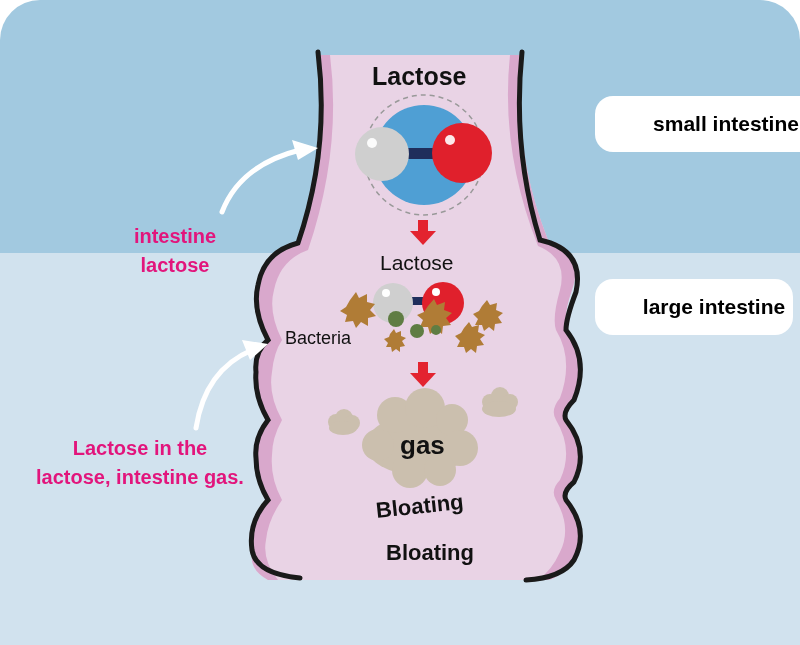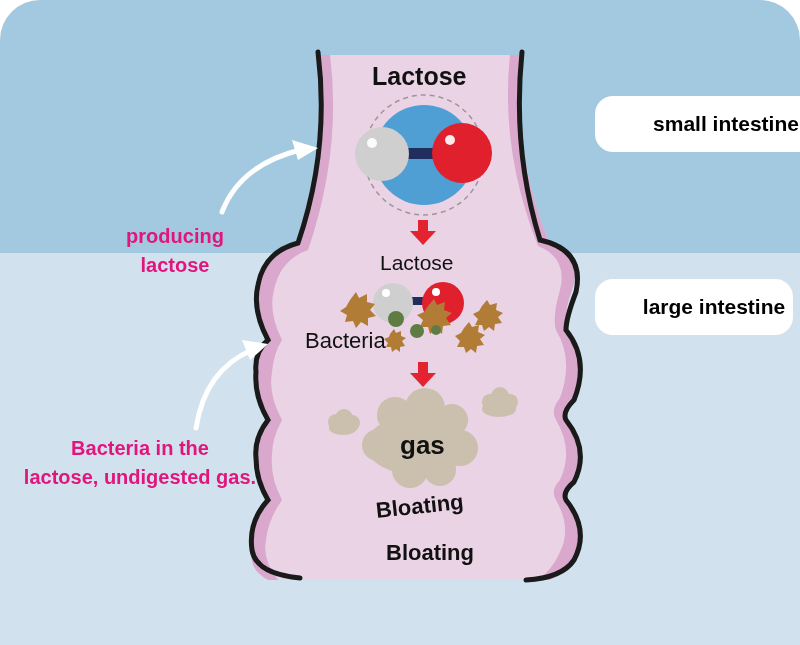--- a/index.html
+++ b/index.html
@@ -104,27 +104,27 @@
       <circle cx="500" cy="396" r="9"></circle>
       <circle cx="510" cy="402" r="8"></circle>
       <ellipse cx="499" cy="409" rx="17" ry="8"></ellipse>
     </g>
   </svg>
 
   <div class="label-pill" style="left:595px; top:96px; width:182px; height:56px;">small intestine</div>
   <div class="label-pill" style="left:595px; top:279px; width:158px; height:56px;">large intestine</div>
 
   <div class="pink-text" style="left:100px; top:222px; width:150px;">
-    <div>producing</div>
+    <div>intestine</div>
     <div>lactose</div>
   </div>
   <div class="pink-text" style="left:10px; top:434px; width:260px;">
-    <div>Bacteria in the</div>
-    <div>lactose, undigested gas.</div>
+    <div>Lactose in the</div>
+    <div>lactose, intestine gas.</div>
   </div>
 
   <div class="dark-text" style="left:372px; top:62px; font-size:25px; font-weight:bold;">Lactose</div>
   <div class="dark-text" style="left:380px; top:251px; font-size:21px;">Lactose</div>
-  <div class="dark-text" style="left:305px; top:328px; font-size:22px;">Bacteria</div>
+  <div class="dark-text" style="left:285px; top:328px; font-size:18px;">Bacteria</div>
   <div class="dark-text" style="left:400px; top:430px; font-size:26px; font-weight:bold;">gas</div>
   <div class="dark-text" style="left:376px; top:498px; font-size:22px; font-weight:bold; transform:rotate(-6deg); transform-origin:left center;">Bloating</div>
   <div class="dark-text" style="left:386px; top:540px; font-size:22px; font-weight:bold;">Bloating</div>
 </div>
 
 </body></html>

